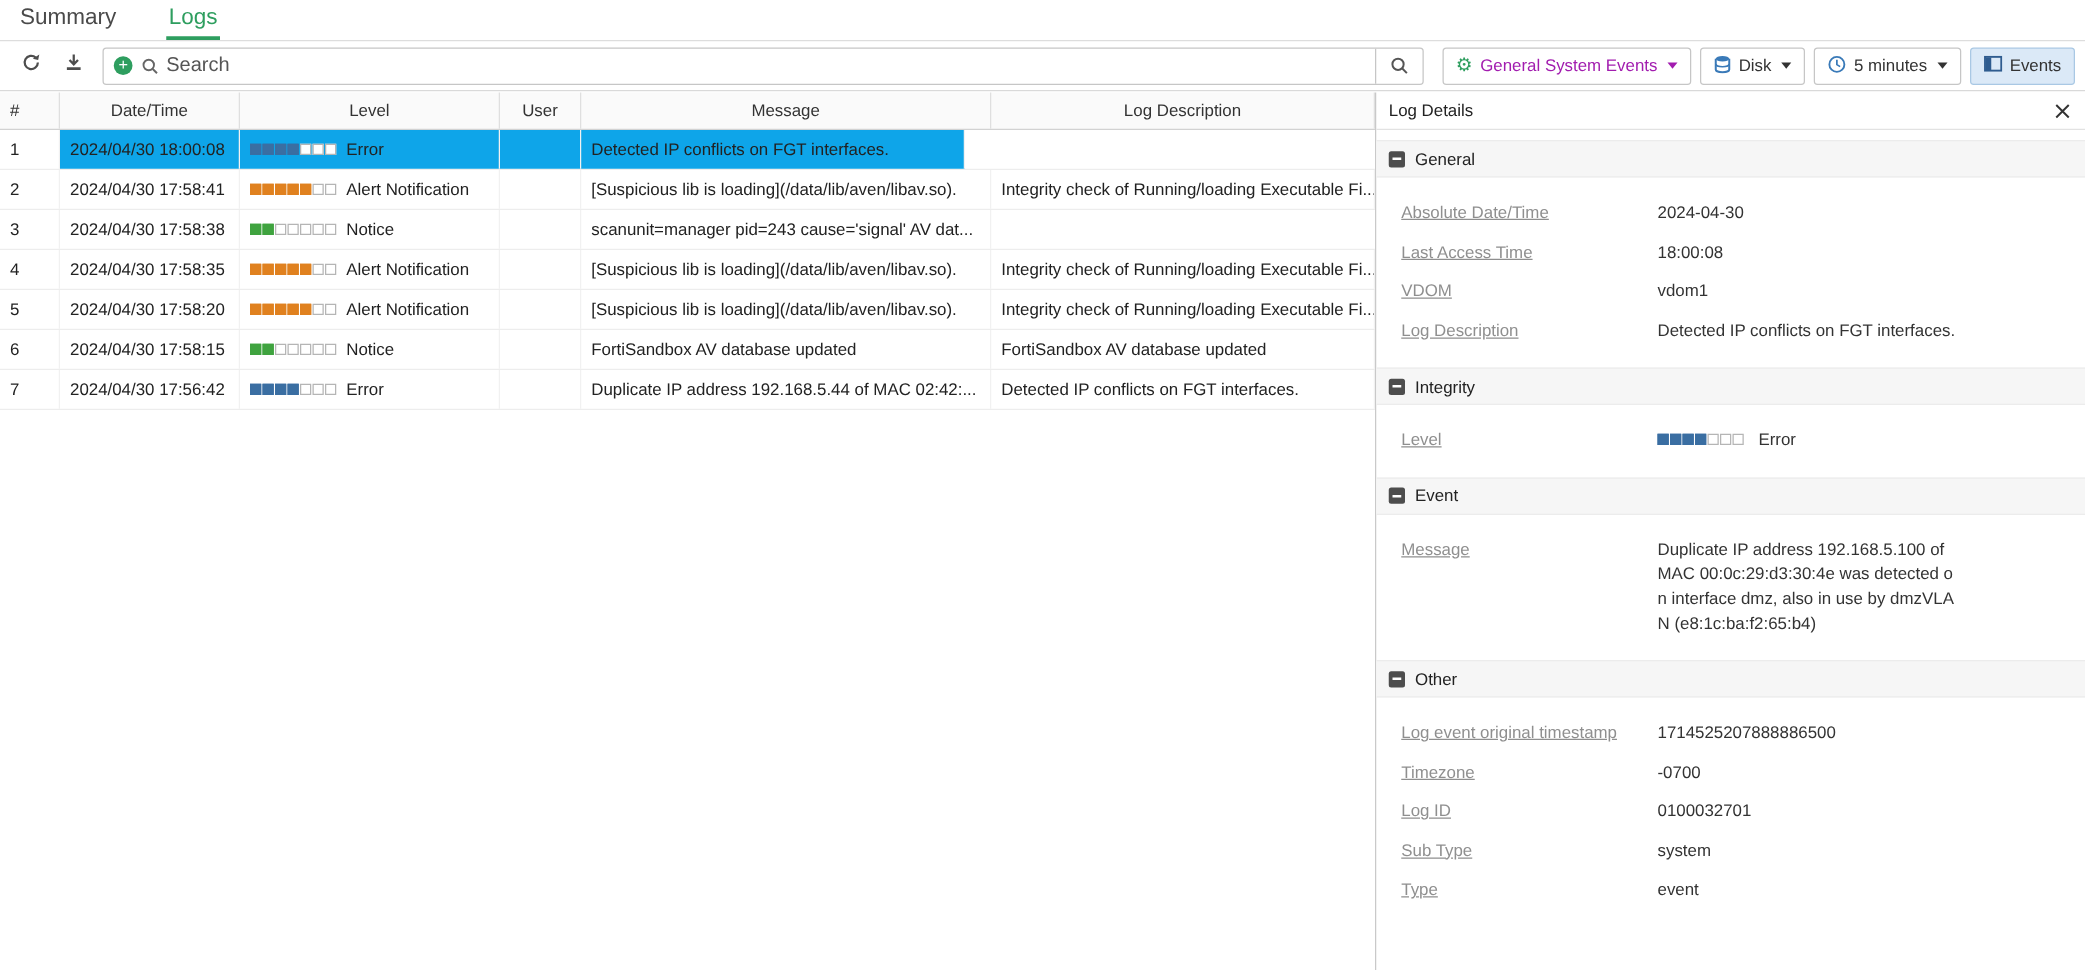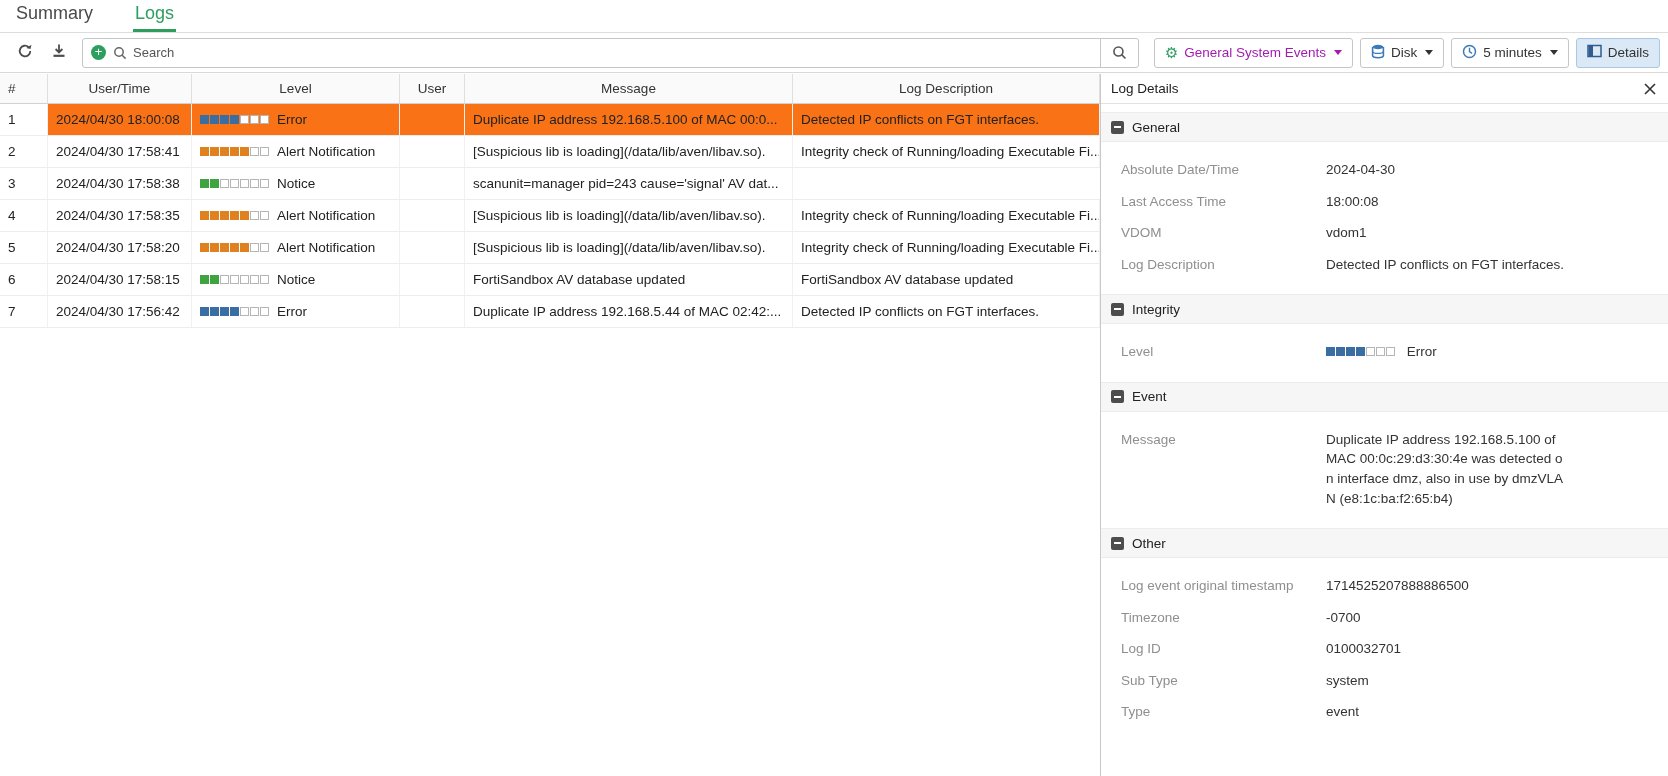--- a/index.html
+++ b/index.html
@@ -11,55 +11,55 @@
   .tab { font-size:18px; color:#4a4a4a; padding:7px 2px 8px; cursor:pointer; }
   .tab.active { color:#2e9e5f; border-bottom:3px solid #2e9e5f; padding-bottom:5px; }
 
   
   .toolbar { height:40px; border-bottom:1px solid #d9d9d9; display:flex; align-items:center; padding:0 8px; }
   .icon-btn { width:34px; height:30px; display:flex; align-items:center; justify-content:center; cursor:pointer; }
   .searchbox { flex:1; height:30px; border:1px solid #c6c6c6; border-radius:3px; display:flex; align-items:center; background:#fff; margin:0 8px 0 6px; }
   .plus-circle { width:15px; height:15px; border-radius:50%; background:#2e9e5f; color:#fff; font-size:13px; line-height:14px; text-align:center; margin-left:8px; flex-shrink:0; }
   .plus-circle::before { content:"+"; }
   .mag { display:flex; align-items:center; margin-left:7px; flex-shrink:0; }
-  .searchbox input { flex:1; border:none; outline:none; font-size:13px; padding:0 8px 0 6px; color:#a21caf; font-family:"Liberation Sans",sans-serif; background:transparent; }
+  .searchbox input { flex:1; border:none; outline:none; font-size:16px; padding:0 8px 0 6px; color:#a21caf; font-family:"Liberation Sans",sans-serif; background:transparent; }
   .searchbox input::placeholder { color:#555; opacity:1; }
   .search-go { width:38px; align-self:stretch; border-left:1px solid #c6c6c6; display:flex; align-items:center; justify-content:center; cursor:pointer; }
   .tb-btn { height:30px; border:1px solid #c6c6c6; border-radius:3px; background:#fff; display:flex; align-items:center; gap:6px; padding:0 10px; font-size:13.5px; color:#333; cursor:pointer; margin-left:7px; white-space:nowrap; }
   .tb-btn.green { color:#a21caf; }
   .tb-btn.active-blue { background:#dbe9f7; border-color:#a9c8e4; }
   .caret { width:0; height:0; border-left:4px solid transparent; border-right:4px solid transparent; border-top:5px solid currentColor; margin-left:2px; }
   .gear { font-size:15px; line-height:1; color:#2e9e5f; }
   .gear::before { content:"\2699"; }
 
   
   .table-area { position:absolute; top:74px; left:0; width:1100px; bottom:0; background:#fff; }
   .thead { display:flex; height:30px; background:#fafafa; border-bottom:1px solid #d2d2d2; font-size:13.5px; color:#333; }
   .th { display:flex; align-items:center; justify-content:center; border-right:1px solid #dfdfdf; height:100%; cursor:pointer; }
   .th.left { justify-content:flex-start; padding-left:8px; }
   .w-num{width:48px;} .w-date{width:144px;} .w-level{width:208px;} .w-user{width:65px;} .w-msg{width:328px;} .w-desc{width:307px;}
   .row { display:flex; height:32px; border-bottom:1px solid #ededed; font-size:13.5px; color:#222; cursor:pointer; }
   .td { display:flex; align-items:center; padding-left:8px; white-space:nowrap; overflow:hidden; border-right:1px solid #f1f1f1; }
-  .row.selected .td:not(.w-num) { background:#f97316; }
+  .row.selected .td:not(.w-num) { background:#0ea5e9; }
   .levelbar { display:inline-flex; align-items:center; }
   .seg { width:9px; height:9px; border:1px solid #b5b5b5; margin-right:1px; background:#fff; display:inline-block; }
   .seg.fill { border-color:transparent; }
   .level-label { margin-left:7px; }
 
   
   .panel { position:absolute; top:74px; left:1100px; right:0; bottom:0; border-left:1px solid #c9c9c9; background:#fff; overflow:hidden; }
   .panel-header { height:30px; border-bottom:1px solid #e2e2e2; display:flex; align-items:center; justify-content:space-between; padding:0 12px 0 10px; font-size:13.5px; color:#222;gap:26px; }
   .close-x { cursor:pointer; display:flex; align-items:center; }
   .section-header { height:30px; display:flex; align-items:center; gap:8px; padding-left:10px; background:#f6f6f6; border-top:1px solid #ececec; border-bottom:1px solid #ececec; font-size:13.5px; color:#222; margin-top:8px; cursor:pointer; }
   .collapse-box { width:13px; height:13px; background:#4d4d4d; border-radius:2px; position:relative; flex-shrink:0; }
   .collapse-box::after { content:""; position:absolute; left:3px; right:3px; top:5.5px; height:2px; background:#fff; }
   .section { padding-bottom:6px; }
   .section .fields { padding-top:12px; }
   .field { display:flex; padding:6px 10px 6px 20px; font-size:13.5px; line-height:1.45; }
-  .field .lbl { width:205px; color:#8f8f8f; flex-shrink:0; }
+  .field .lbl { width:205px; color:#8f8f8f; flex-shrink:0;text-decoration:underline; }
   .field .val { width:242px; color:#333; word-break:break-all; }
   .field .val.nobreak { word-break:normal; }
 </style>
 </head>
 <body>
 
 <div class="tabbar">
   <div class="tab">Summary</div>
   <div class="tab active">Logs</div>
 </div>
@@ -128,28 +128,28 @@
     <span class="caret"></span>
   </div>
 
   <div class="tb-btn active-blue">
     <span>
       <svg width="15" height="14" viewBox="0 0 15 14">
           <rect x="1" y="1.5" width="13" height="11" fill="none" stroke="#2f5c8f" stroke-width="1.5"></rect>
           <rect x="1.6" y="2" width="4.4" height="10" fill="#2f5c8f"></rect>
         </svg>
     </span>
-    <span>Details</span>
+    <span>Events</span>
   </div>
 </div>
 
 <div class="table-area">
   <div class="thead">
     <div class="th left w-num">#</div>
-    <div class="th w-date">User/Time</div>
+    <div class="th w-date">Date/Time</div>
     <div class="th w-level">Level</div>
     <div class="th w-user">User</div>
     <div class="th w-msg">Message</div>
     <div class="th w-desc">Log Description</div>
   </div>
 
   <div class="row selected">
     <div class="td w-num">1</div>
     <div class="td w-date">2024/04/30 18:00:08</div>
     <div class="td w-level">
@@ -158,21 +158,20 @@
           <span class="seg fill" style="background: rgb(58, 110, 162); border-color: rgb(58, 110, 162);"></span>
           <span class="seg fill" style="background: rgb(58, 110, 162); border-color: rgb(58, 110, 162);"></span>
           <span class="seg fill" style="background: rgb(58, 110, 162); border-color: rgb(58, 110, 162);"></span>
           <span class="seg"></span>
           <span class="seg"></span>
           <span class="seg"></span>
         </span>
       <span class="level-label">Error</span>
     </div>
     <div class="td w-user"></div>
-    <div class="td w-msg">Duplicate IP address 192.168.5.100 of MAC 00:0...</div>
     <div class="td w-desc">Detected IP conflicts on FGT interfaces.</div>
   </div>
 
   <div class="row">
     <div class="td w-num">2</div>
     <div class="td w-date">2024/04/30 17:58:41</div>
     <div class="td w-level">
       <span class="levelbar">
           <span class="seg fill" style="background: rgb(224, 129, 31); border-color: rgb(224, 129, 31);"></span>
           <span class="seg fill" style="background: rgb(224, 129, 31); border-color: rgb(224, 129, 31);"></span>

